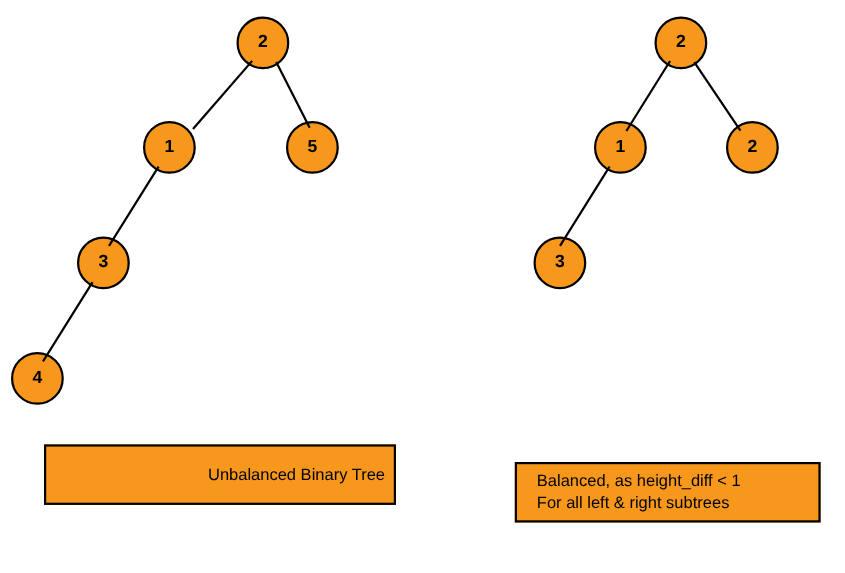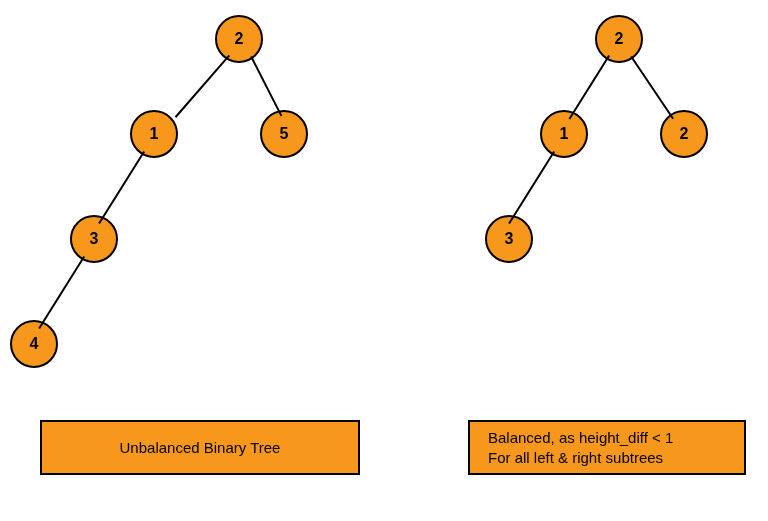--- a/index.html
+++ b/index.html
@@ -70,21 +70,21 @@
   </div>
   <div class="node" style="left:10px; top:320px;">
     <span>4</span>
   </div>
 
   <div class="edge" style="left:230px; top:56px; width:82px; transform:rotate(131deg);"></div>
   <div class="edge" style="left:252px; top:56px; width:67px; transform:rotate(63deg);"></div>
   <div class="edge" style="left:145px; top:152px; width:85px; transform:rotate(122deg);"></div>
   <div class="edge" style="left:85px; top:257px; width:85px; transform:rotate(122deg);"></div>
 
-  <div class="caption" style="left:40px; top:420px; width:320px; height:55px;">
+  <div class="caption" style="left:40px; top:404px; width:320px; height:55px;justify-content:flex-end;">
     <span>Unbalanced Binary Tree</span>
   </div>
 
   <div class="node" style="left:595px; top:15px;">
     <span>2</span>
   </div>
   <div class="node" style="left:540px; top:110px;">
     <span>1</span>
   </div>
   <div class="node" style="left:660px; top:110px;">

